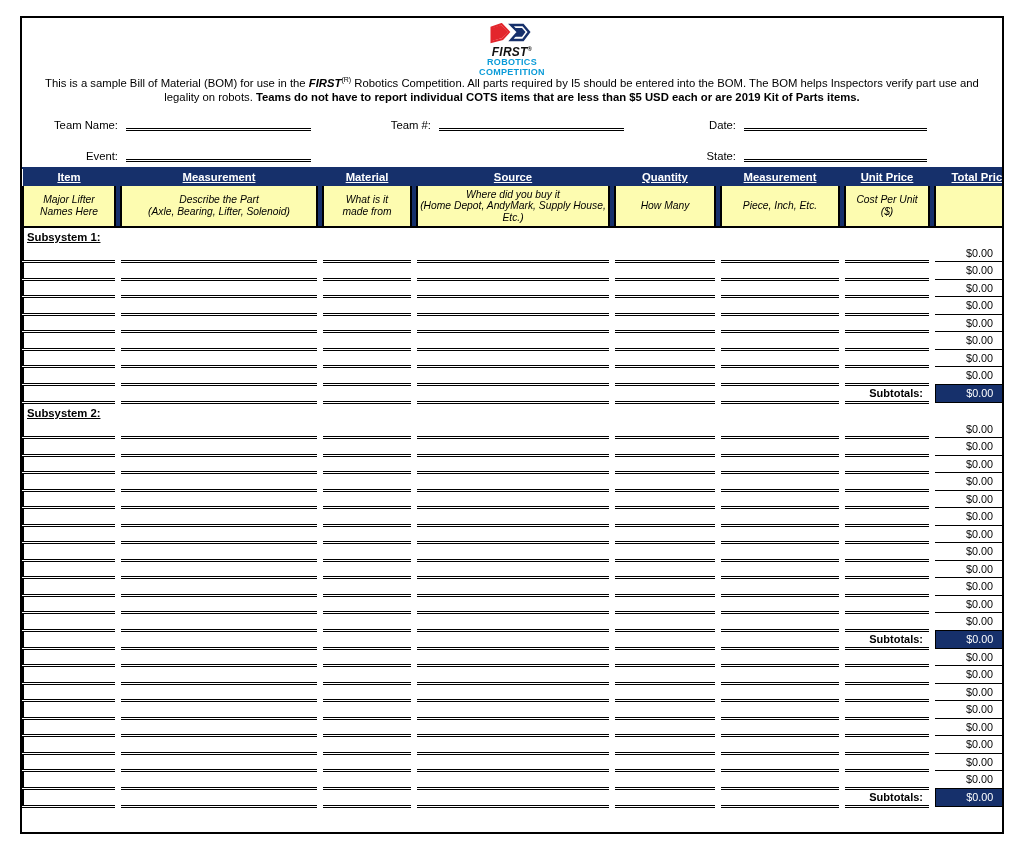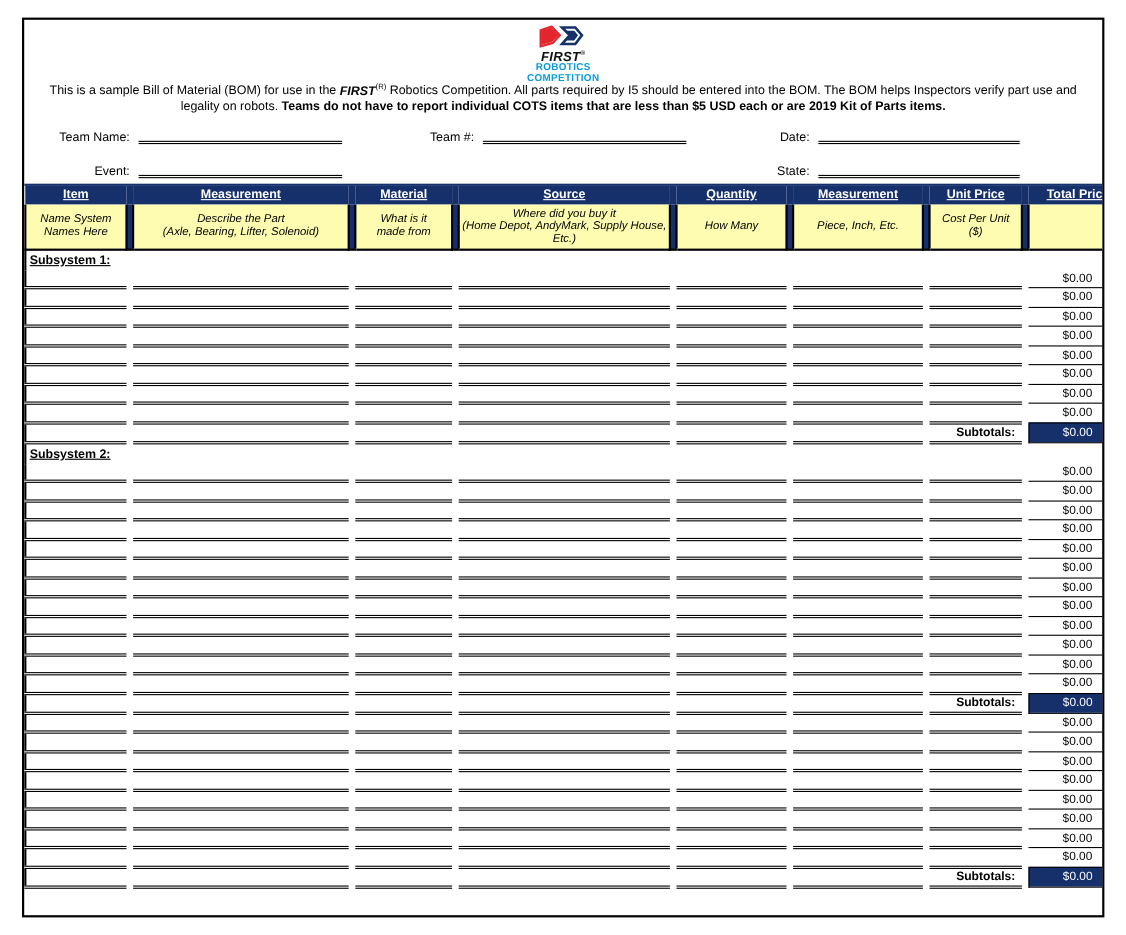--- a/index.html
+++ b/index.html
@@ -329,21 +329,21 @@
             <td><span>Quantity</span></td>
             <td class="gap"></td>
             <td><span>Measurement</span></td>
             <td class="gap"></td>
             <td><span>Unit Price</span></td>
             <td class="gap"></td>
             <td><span>Total Price</span></td>
           </tr>
           <tr class="hint">
             <td>
-              <div>Name System</div>
+              <div>Major Lifter</div>
               <div>Names Here</div>
             </td>
             <td class="gap"></td>
             <td>
               <div>Describe the Part</div>
               <div>(Axle, Bearing, Lifter, Solenoid)</div>
             </td>
             <td class="gap"></td>
             <td>
               <div>What is it</div>

